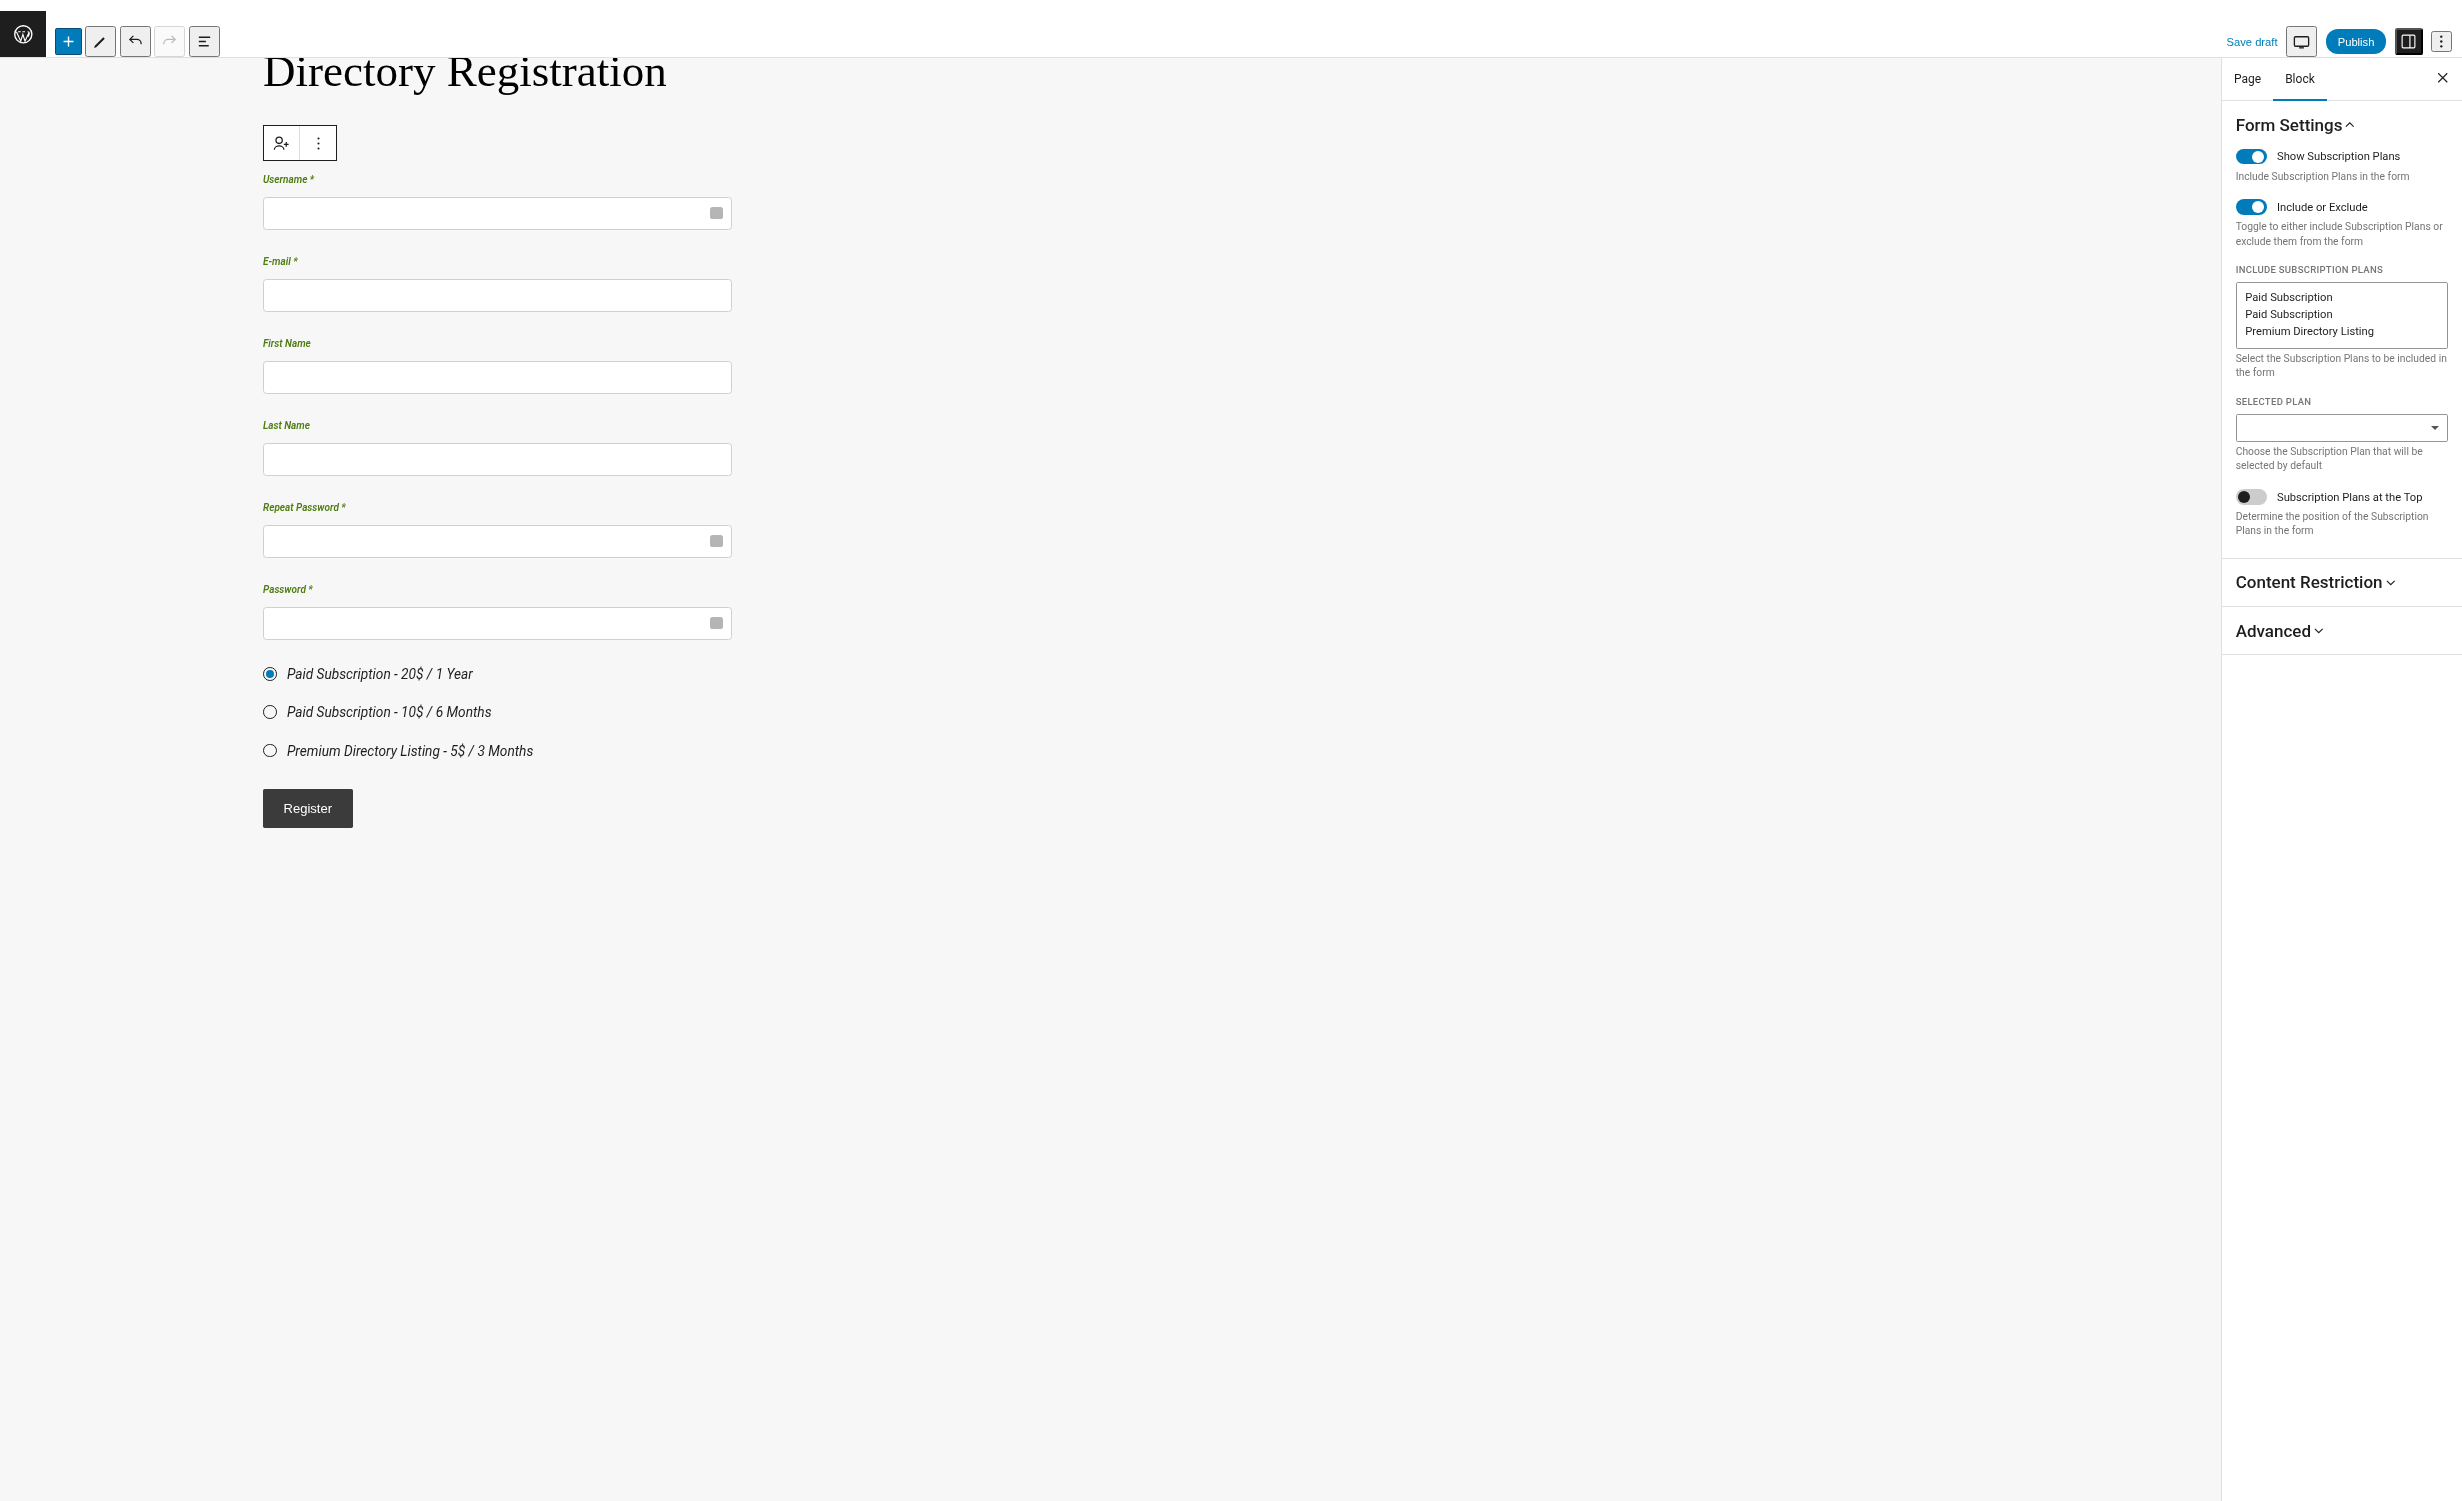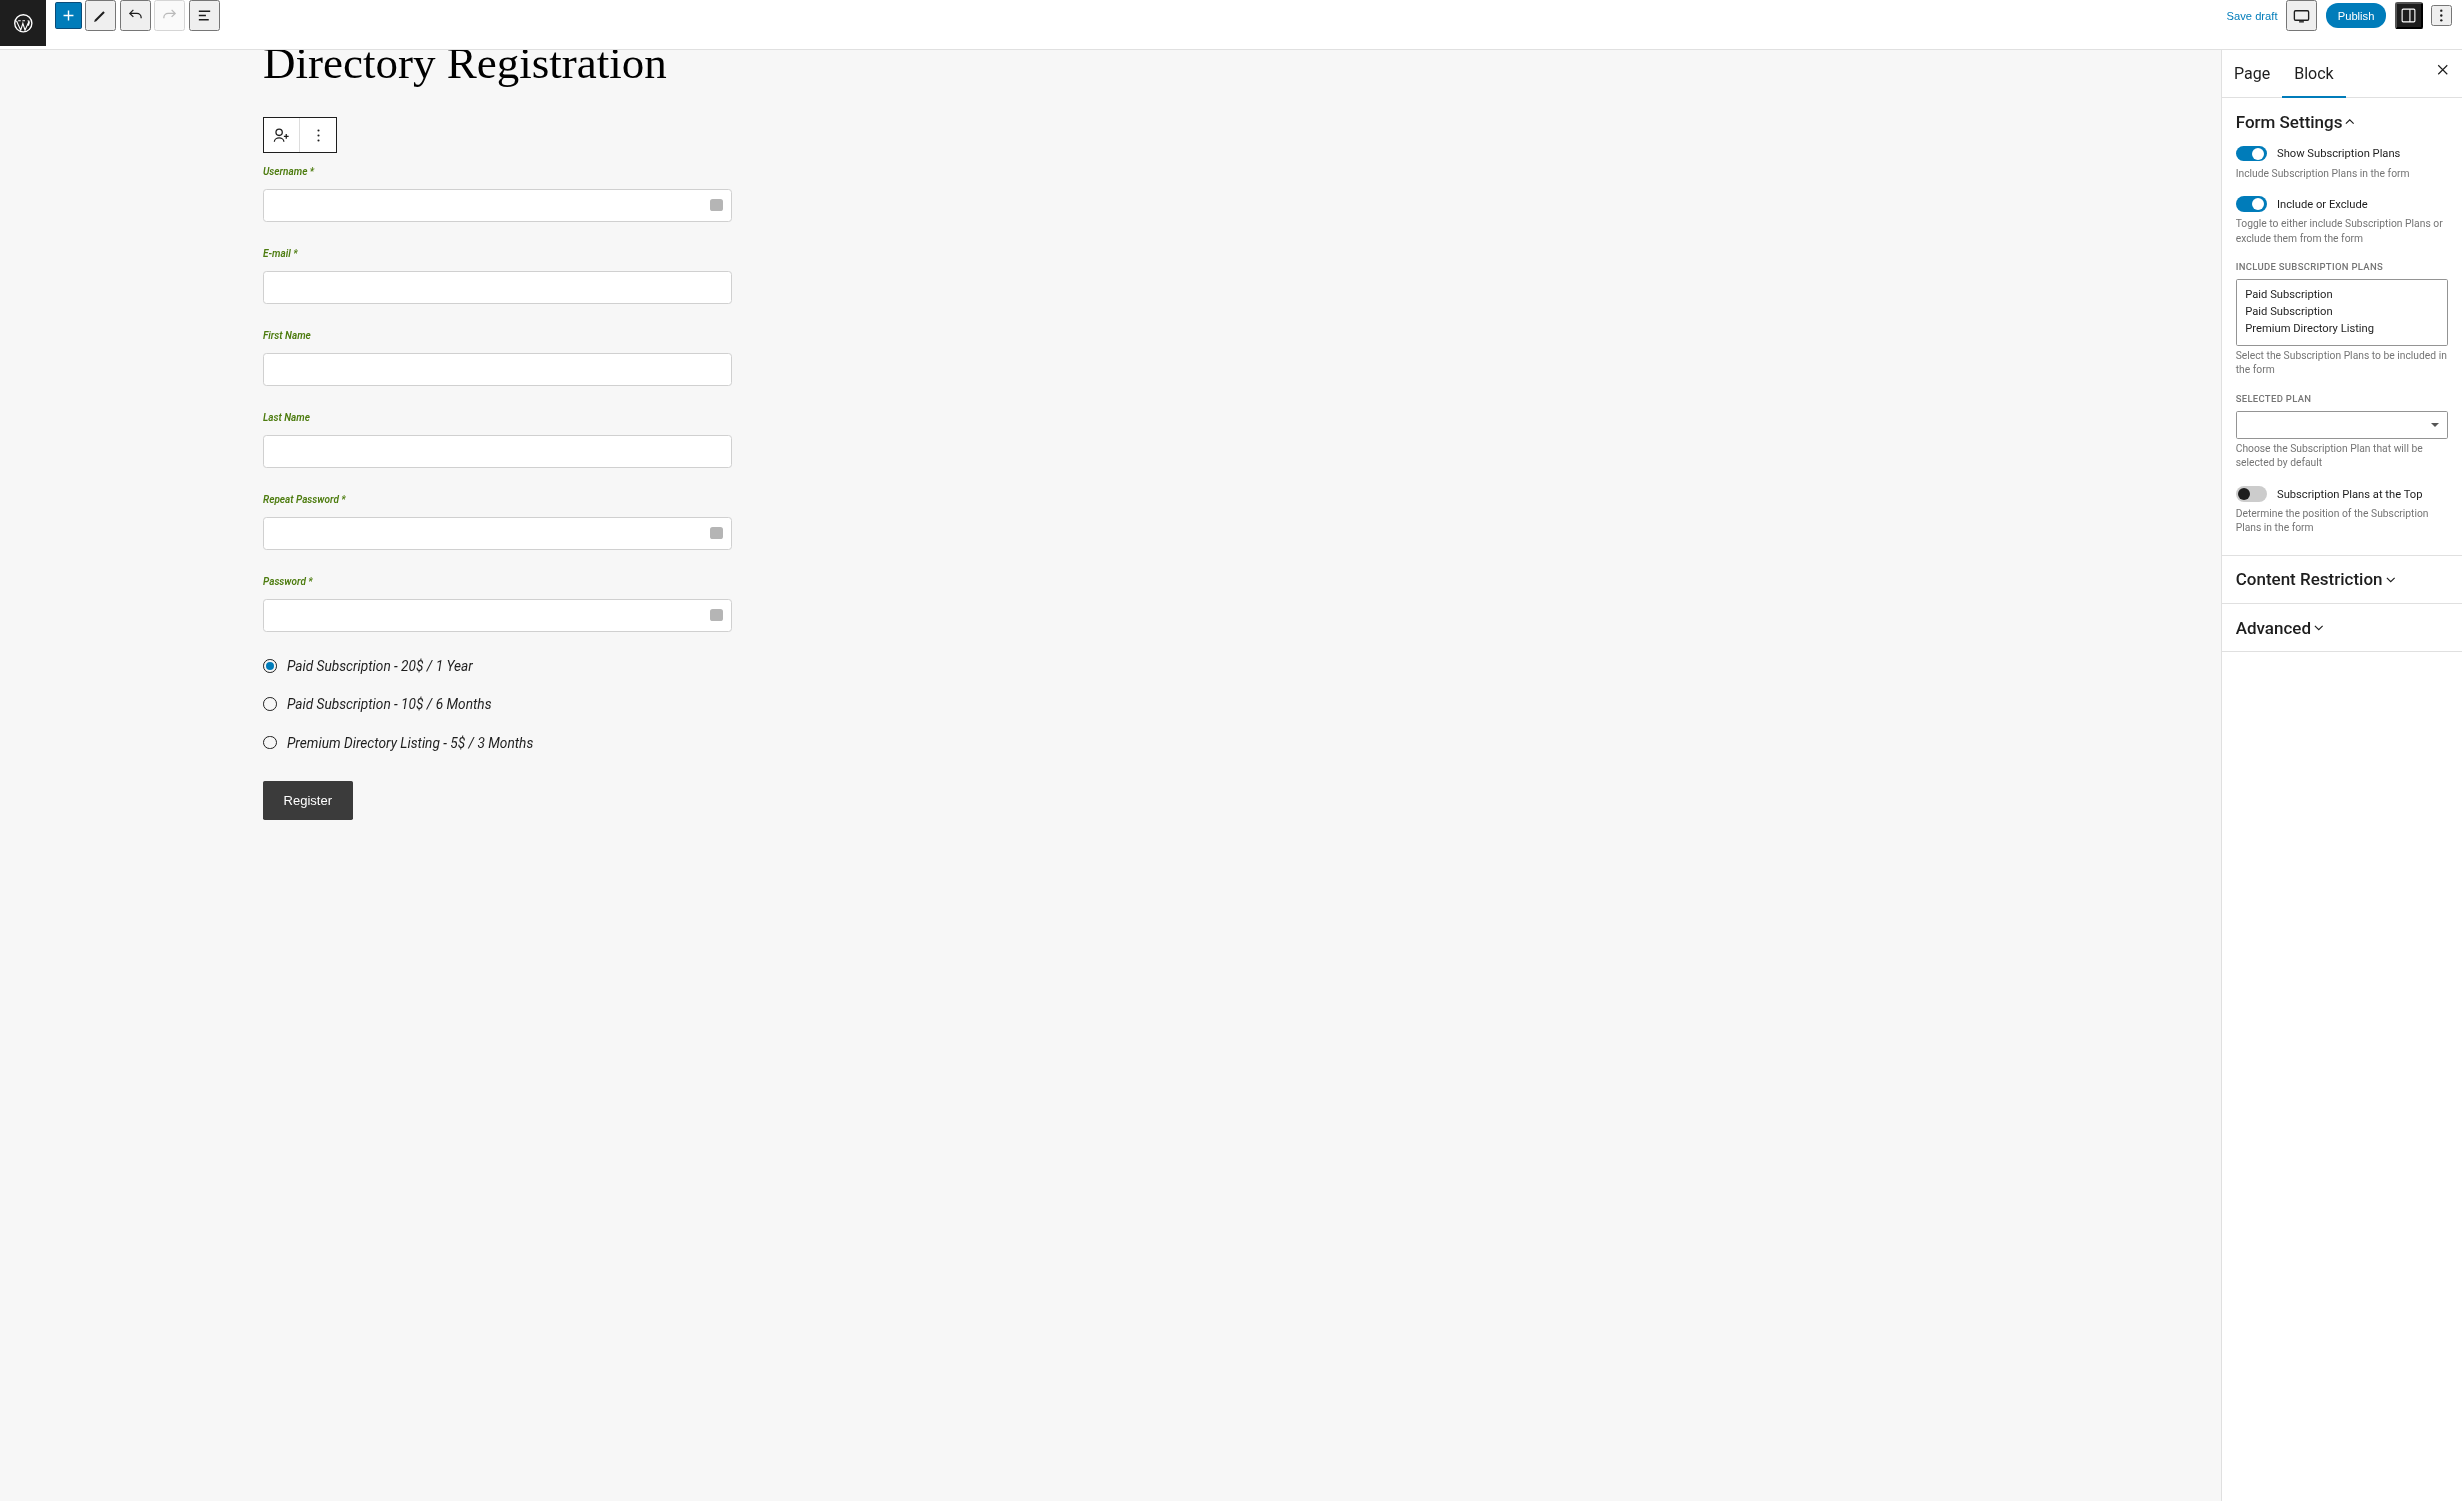--- a/index.html
+++ b/index.html
@@ -1,19 +1,19 @@
 <!DOCTYPE html>
 <html style="font-size:13.7px"><head>
 <meta charset="utf-8">
 <style>
 * { box-sizing: border-box; margin: 0; padding: 0; }
 body { font-family: -apple-system, BlinkMacSystemFont, "Segoe UI", Roboto, sans-serif; background: #fff; }
 
 
-.top-toolbar { display: flex; align-items: flex-start; height: 50px; border-bottom: 0.9px solid #e0e0e0; }
+.top-toolbar { display: flex; align-items: flex-end; height: 58px; border-bottom: 0.9px solid #e0e0e0; }
 .wp-logo { width: 46px; height: 46px; background: #1e1e1e; display: flex; align-items: center; justify-content: center; color: #fff; }
 .left-tools { display: flex; align-items: center; gap: 3.4px; padding-left: 8.6px; }
 .add-block-btn { width: 27.5px; height: 27.5px; background: #007cba; border: 1.7px solid #0a4b78; border-radius: 1.7px; display: flex; align-items: center; justify-content: center; color: #fff; }
 .tool-btn { width: 31px; height: 31px; display: flex; align-items: center; justify-content: center; color: #1e1e1e; }
 .tool-btn.disabled { opacity: 0.3; }
 .right-tools { margin-left: auto; display: flex; align-items: center; gap: 8.6px; padding-right: 10.3px; }
 .save-draft { color: #007cba; font-size: 11.2px; background: none; border: none; cursor: pointer; }
 .publish-btn { background: #007cba; color: #fff; border: none; border-radius: 12px; padding: 6.9px 12px; font-size: 11.2px; cursor: pointer; }
 .settings-btn { width: 27.5px; height: 27.5px; background: #1e1e1e; color: #fff; border-radius: 2.6px; display: flex; align-items: center; justify-content: center; }
 .more-btn { width: 20.6px; display: flex; align-items: center; justify-content: center; color: #1e1e1e; }
@@ -37,21 +37,21 @@
 
 .radio-row { display: flex; align-items: center; margin-bottom: 22.3px; font-style: italic; }
 .radio-dot { width: 13.7px; height: 13.7px; border: 1.7px solid #1e1e1e; border-radius: 50%; margin-right: 10.3px; position: relative; }
 .radio-dot.selected::after { content: ""; position: absolute; inset: 1.7px; background: #007cba; border-radius: 50%; }
 .radio-label { font-size: 13.7px; color: #1e1e1e; }
 
 .register-btn { background: #3b3b3b; color: #fff; border: none; padding: 12px 20.6px; font-size: 13px; cursor: pointer; margin-top: 8.6px; border-radius: 1.7px; }
 
 
 .sidebar-tabs { display: flex; border-bottom: 0.9px solid #e0e0e0; position: relative; }
-.sidebar-tab { padding: 13.7px 12px; font-size: 16px; color: #1e1e1e; cursor: pointer; }
+.sidebar-tab { padding: 13.7px 12px; font-size: 12px; color: #1e1e1e; cursor: pointer; }
 .sidebar-tab.active { border-bottom: 2.6px solid #007cba; font-weight: 400; margin-bottom: -0.9px; }
 .close-sidebar { margin-left: auto; padding: 12px 12px; color: #1e1e1e; }
 
 .block-info { padding: 13.7px; border-bottom: 0.9px solid #e0e0e0; display: flex; gap: 12px; }
 .block-info-icon { width: 20.6px; height: 20.6px; flex-shrink: 0; }
 .block-info-text .name { font-weight: 500; font-size: 11.2px; margin-bottom: 5.2px; }
 .block-info-text .desc { font-size: 10.7px; color: #555; line-height: 1.45; }
 
 .panel { border-bottom: 0.9px solid #e0e0e0; }
 .panel-header { display: flex; align-items: center; justify-content: flex-start; padding: 13.7px; cursor: pointer; font-weight: 500; font-size: 17px; }

